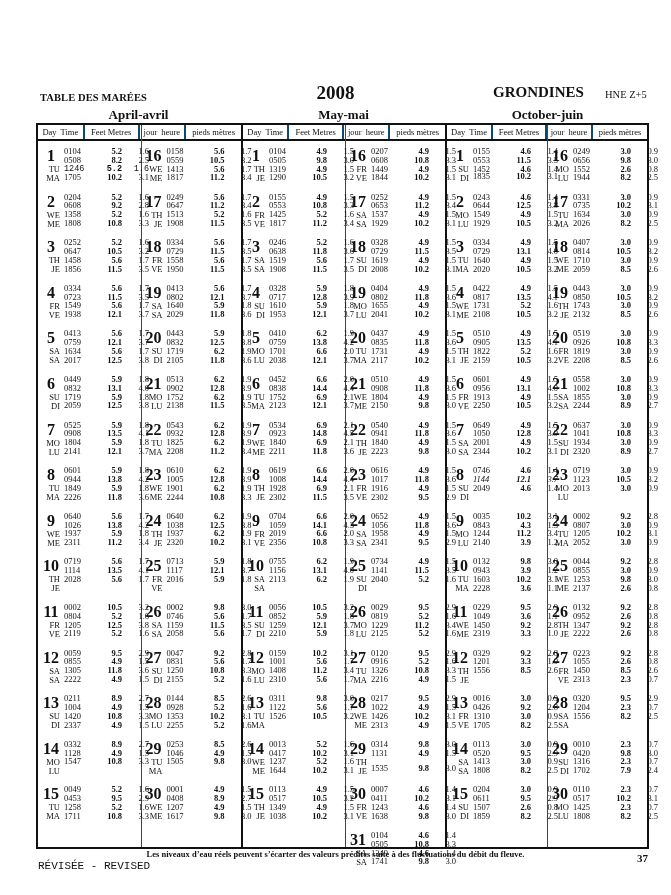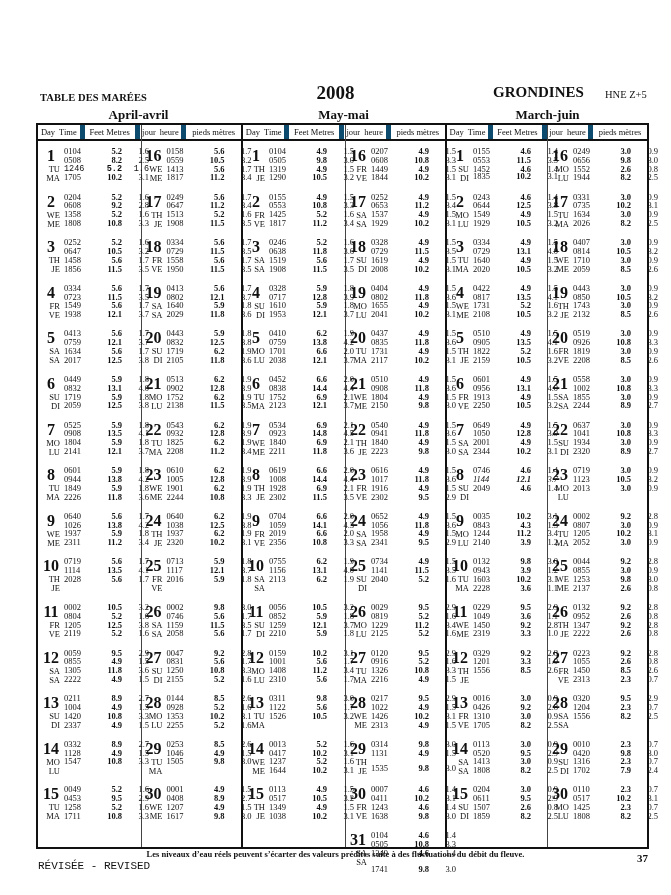--- a/index.html
+++ b/index.html
@@ -9,21 +9,21 @@
   .hdr-year { position:absolute; left:0; width:671px; top:82px; text-align:center; font-weight:bold; font-size:19px; }
   .hdr-station { position:absolute; left:493px; top:84px; font-weight:bold; font-size:15px; }
   .hdr-zone { position:absolute; left:605px; top:89px; font-size:10.5px; }
   .month-title { position:absolute; top:107px; font-weight:bold; font-size:13px; text-align:center; width:205px; }
   .tbl { position:absolute; left:36px; top:123px; width:613px; height:726px;
          border:2px solid #111; box-sizing:border-box; }
   .month { position:absolute; top:0; height:100%; border-right:2px solid #111; box-sizing:border-box; }
   .month:last-child { border-right:none; }
   .colhdr { position:absolute; top:0; left:0; right:0; height:14px; border-bottom:2px solid #111;
             display:flex; font-size:8.5px; line-height:14px; }
-  .colhdr span { box-sizing:border-box; text-align:center; border-right:5px solid #0c4a6e; }
+  .colhdr span { box-sizing:border-box; text-align:center; border-right:2px solid #0c4a6e; }
   .colhdr span:last-child { border-right:none; }
   .half-divider { position:absolute; top:0; bottom:0; border-left:1px solid #444; }
   .col { position:absolute; top:16px; bottom:0; }
   .day { position:absolute; height:42px; width:100%; font-size:8.5px; }
   .daynum { position:absolute; left:2px; top:0px; width:22px; text-align:center; font-weight:bold; font-size:16px; line-height:18px; }
   .dow { position:absolute; left:0; width:22px; text-align:right; font-size:8.5px; line-height:8.8px; }
   .row { position:absolute; left:22px; right:0; height:9px; line-height:9px; }
   .row .t { position:absolute; left:4px; }
   .row .f { position:absolute; left:32px; width:30px; text-align:right; font-weight:bold; }
   .row .m { position:absolute; left:65px; width:24px; text-align:right; }
@@ -34,21 +34,21 @@
 </head>
 <body>
 
 <div class="hdr-left">TABLE DES MARÉES</div>
 <div class="hdr-year">2008</div>
 <div class="hdr-station">GRONDINES</div>
 <div class="hdr-zone">HNE Z+5</div>
 
 <div class="month-title" style="left:36px;">April-avril</div>
 <div class="month-title" style="left:241px;">May-mai</div>
-<div class="month-title" style="left:445px;">March-juin</div>
+<div class="month-title" style="left:445px;">October-juin</div>
 
 <div class="tbl" id="tbl">
     <div class="month" style="left: 0px; width: 205px;">
       <div class="colhdr">
         <span style="width: 47.15px;"><span style="border: none; padding: 0px 2px;">Day</span><span style="border: none; padding: 0px 2px;">Time</span></span>
         <span style="width: 55.35px;"><span style="border: none; padding: 0px 2px;">Feet Metres</span></span>
         <span style="width: 47.15px;"><span style="border: none; padding: 0px 2px;">jour</span><span style="border: none; padding: 0px 2px;">heure</span></span>
         <span style="width: 55.35px;"><span style="border: none; padding: 0px 2px;">pieds mètres</span></span>
       </div>
       <div class="half-divider" style="left: 102.5px;"></div>
@@ -1540,21 +1540,21 @@
           <div class="row" style="top: 8.8px;">
             <span class="t">0505</span>
             <span class="f">10.8</span>
             <span class="m">3.3</span>
           </div>
           <div class="row" style="top: 17.6px;">
             <span class="t">1349</span>
             <span class="f">4.6</span>
             <span class="m">1.4</span>
           </div>
-          <div class="row" style="top: 26.4px; margin-top: 8px;">
+          <div class="row" style="top: 26.4px;">
             <span class="t">1741</span>
             <span class="f">9.8</span>
             <span class="m">3.0</span>
           </div>
         </div>
       </div>
     </div>
     <div class="month" style="left: 409px; width: 200px;">
       <div class="colhdr">
         <span style="width: 46px;"><span style="border: none; padding: 0px 2px;">Day</span><span style="border: none; padding: 0px 2px;">Time</span></span>

